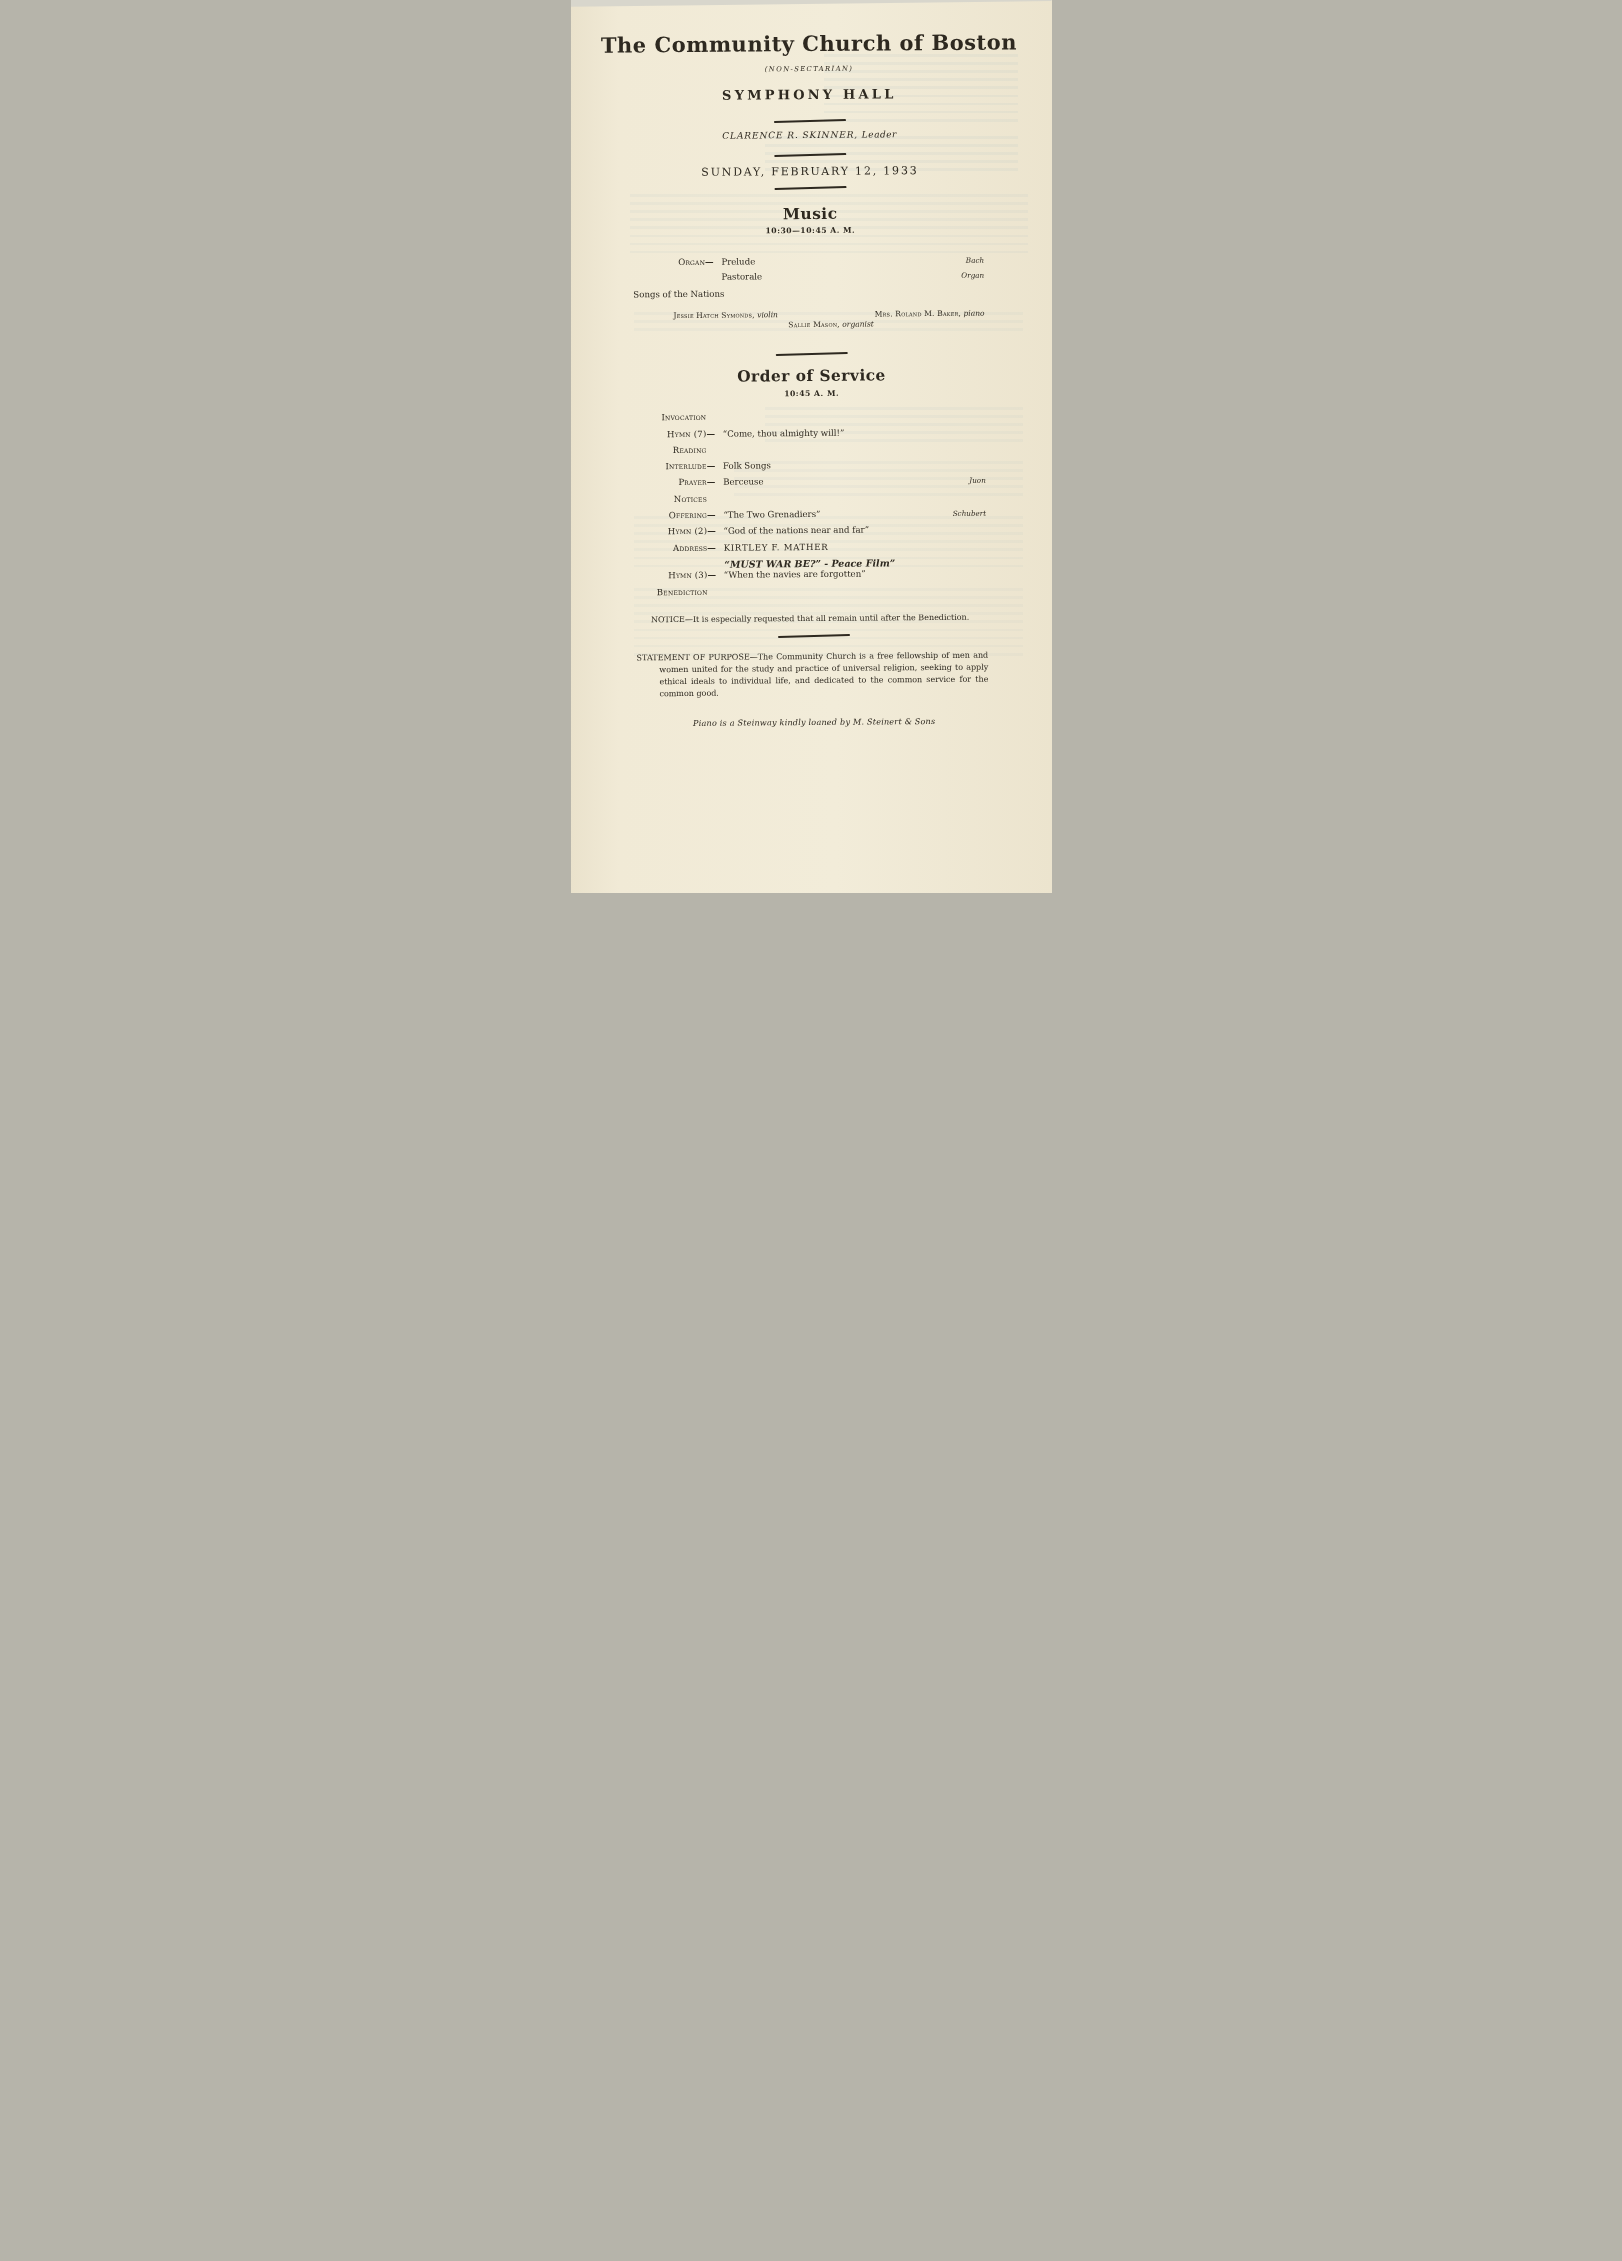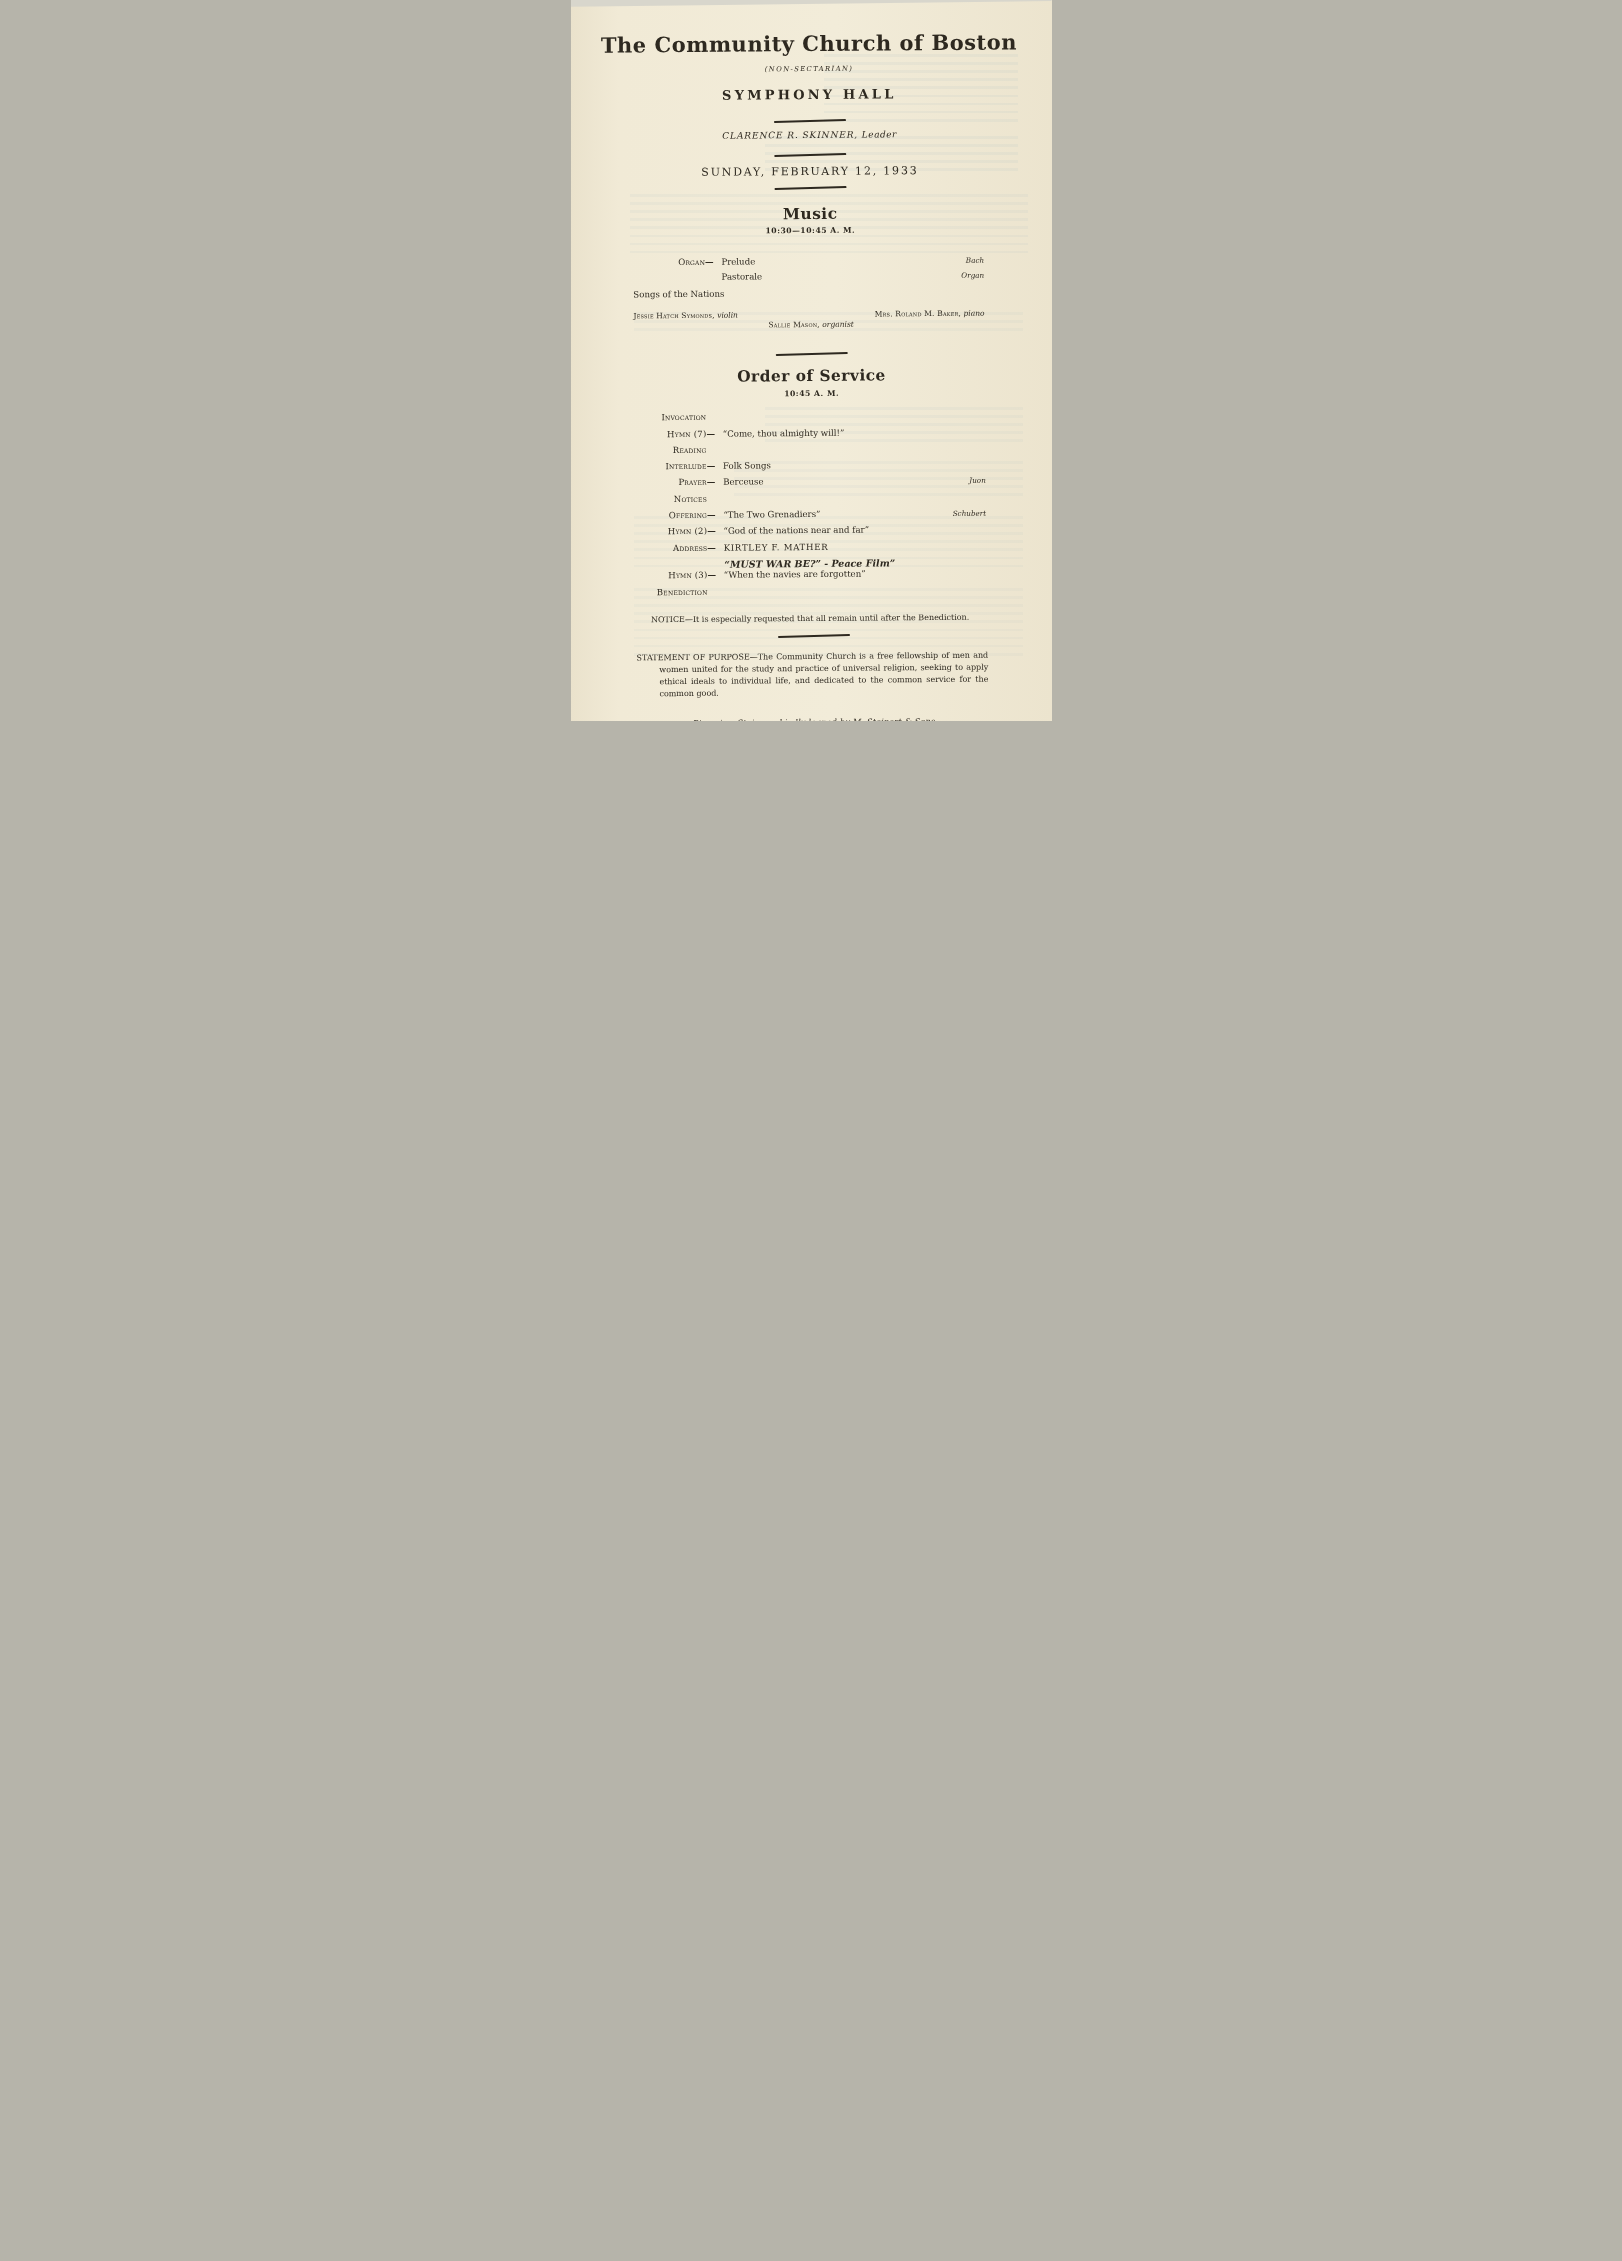--- a/index.html
+++ b/index.html
@@ -1,18 +1,18 @@
 <!DOCTYPE html>
 <html style="font-size:7.2px"><head>
 <meta charset="utf-8">
 <style>
   html,body{margin:0;padding:0;background:#b6b4aa;}
   .page{
     position:relative;
-    width:481px;height:721px;
+    width:481px;height:893px;
     margin:0 auto;
     background:linear-gradient(90deg,#eae2cc 0%,#f1ead6 10%,#f2ecd9 55%,#ece4ce 100%);
     overflow:hidden;
     font-family:"DejaVu Serif","Liberation Serif",serif;
     color:#2e2920;
   }
   .scan-edge{
     position:absolute;top:0;left:0;right:0;height:8.1px;
     background:#d8d6cc;
     clip-path:polygon(0 0,100% 0,100% 12%,0 85%);
@@ -66,21 +66,21 @@
   .dash{font-weight:bold;}
   .comp{font-style:italic;font-size:7.2px;text-align:right;}
   .m0{margin-top:21px;}
   .m1{margin-top:4.5px;}
   .m2{margin-top:7.2px;}
   .performers{
     margin:11.8px 67px 0 63px;
     display:flex;justify-content:space-between;align-items:baseline;
     font-size:7.5px;
   }
-  .perf .nm{font-variant:small-caps;letter-spacing:0.2px;}
+  .perf .nm{font-variant:small-caps;letter-spacing:0.2px;margin-left:40px;}
   .perf .ins{font-style:italic;}
   .perf-center{margin-top:1.8px;text-align:center;font-size:7.5px;}
   .r-service{margin-top:23.5px;}
   .svc-head{margin-top:11.8px;}
   .svc{margin:13.6px 67px 0 63px;}
   .srow{
     display:grid;grid-template-columns:72px 16.3px 1fr 51px;
     align-items:baseline;font-size:8.6px;
     margin-top:6.3px;
   }

